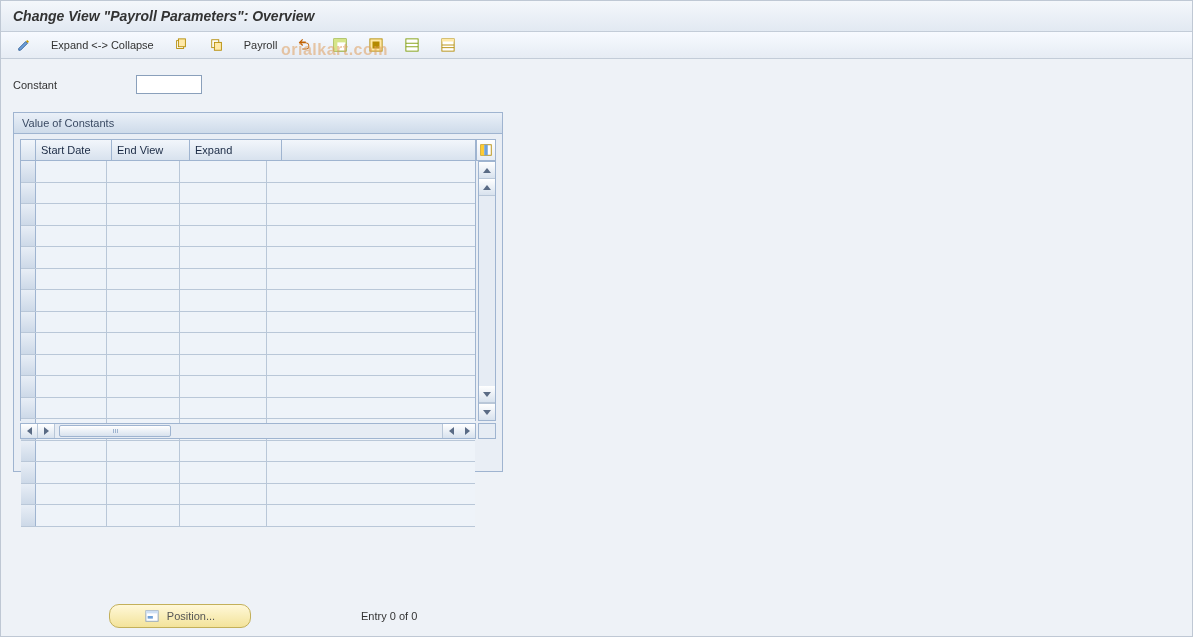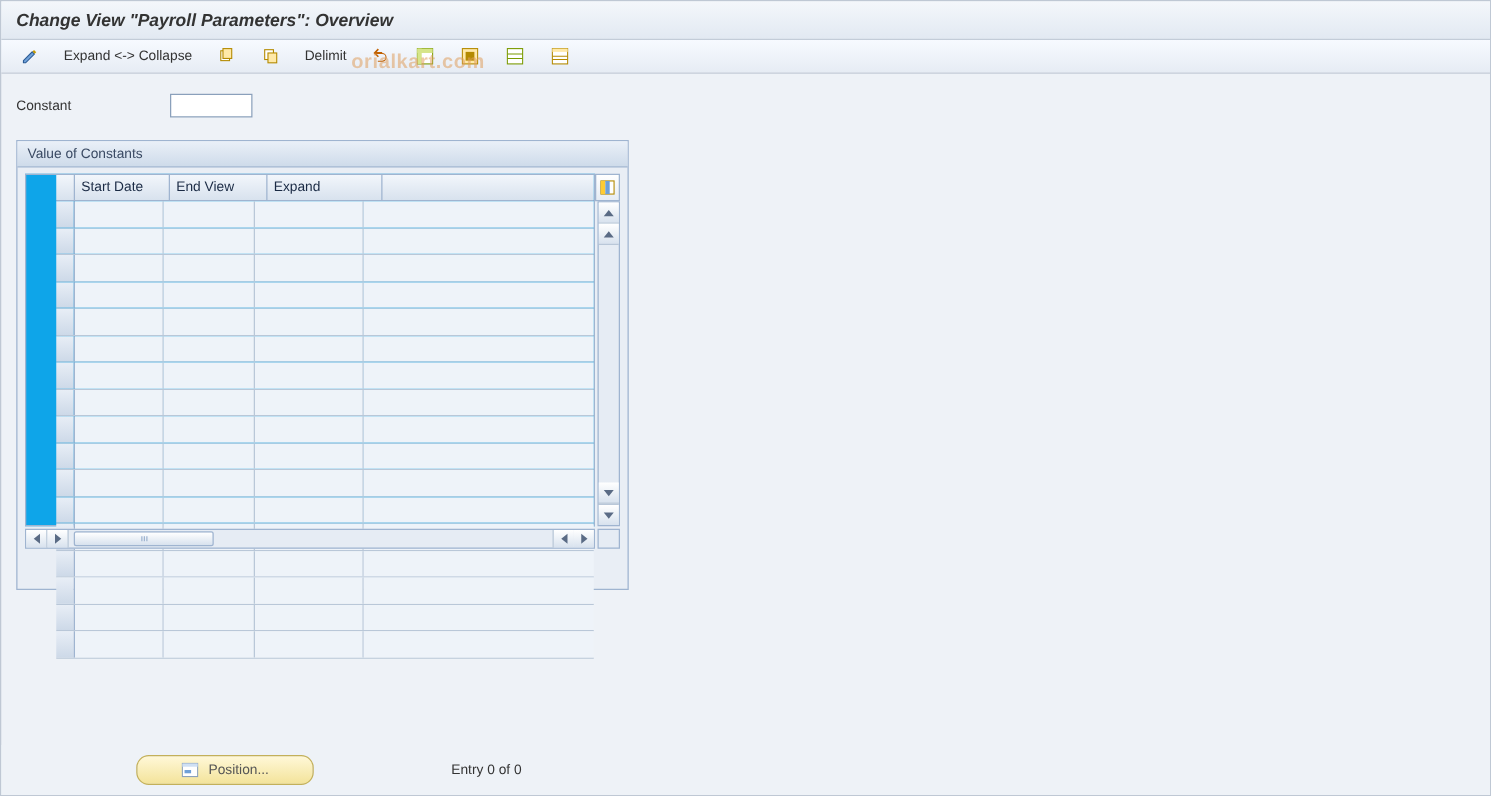--- a/index.html
+++ b/index.html
@@ -18,21 +18,21 @@
   .content{position:relative;padding:12px 12px 50px 12px;height:calc(100% - 30px - 26px - 40px);box-sizing:border-box;}
   .field-row{display:flex;align-items:center;gap:28px;margin:4px 0 18px 0;}
   .field-label{width:95px;color:#333;}
   .field-input{width:64px;height:17px;border:1px solid #8aa0bb;background:#fff;position:relative;}
   
   .group{width:490px;height:360px;border:1px solid #9fb4d0;background:#e9eef5;position:relative;box-sizing:border-box;}
   .group-title{height:20px;line-height:20px;padding-left:8px;font-size:11px;color:#3a4a63;
     background:linear-gradient(#eaf0f8,#cedbea);border-bottom:1px solid #9fb4d0;}
   
   .table-wrap{position:absolute;top:26px;left:6px;right:6px;bottom:32px;}
-  .tbl{border:1px solid #9fb4d0;background:#0ea5e9;position:absolute;inset:0 20px 18px 0;padding-left:24px;}
+  .tbl{border:1px solid #9fb4d0;background:#15803d;position:absolute;inset:0 20px 18px 0;}
   .thead{display:flex;height:20px;background:linear-gradient(#f2f6fb,#d8e2ee);border-bottom:1px solid #9fb4d0;}
   .th{border-right:1px solid #9fb4d0;display:flex;align-items:center;padding-left:5px;color:#1a2a44;}
   .th.sel{width:14px;padding:0;}
   .th.c1{width:70px;}
   .th.c2{width:72px;}
   .th.c3{width:86px;}
   .th.filler{flex:1;border-right:none;}
   .tbody{}
   .tr{display:flex;height:20.5px;border-bottom:1px solid #b9c7d8;}
   .td{border-right:1px solid #b9c7d8;background:#eef3f9;}
@@ -102,21 +102,21 @@
           <rect x="3" y="3" width="8" height="9" fill="#fff" stroke="#b48a00"></rect>
           <rect x="5" y="1" width="8" height="9" fill="#ffe9a8" stroke="#b48a00"></rect>
         </svg>
     </span>
     <span class="tb-btn">
       <svg class="icon" viewBox="0 0 16 16">
           <rect x="2" y="2" width="8" height="9" fill="#fff" stroke="#b48a00"></rect>
           <rect x="5" y="5" width="8" height="9" fill="#ffe9a8" stroke="#b48a00"></rect>
         </svg>
     </span>
-    <span class="tb-text">Delimit</span>
+    <span class="tb-text">Payroll</span>
     <span class="tb-btn">
       <svg class="icon" viewBox="0 0 16 16">
           <path d="M10 4H5l2-2-1-1L2 5l4 4 1-1-2-2h5a3 3 0 010 6H6v1h4a4 4 0 000-8z" fill="#c06000"></path>
         </svg>
     </span>
     <span class="tb-btn">
       <svg class="icon" viewBox="0 0 16 16">
           <rect x="1" y="1" width="14" height="14" fill="#fff" stroke="#7a9a00"></rect>
           <rect x="1" y="1" width="14" height="4" fill="#d6e58a"></rect>
           <rect x="1" y="1" width="4" height="14" fill="#d6e58a"></rect>

